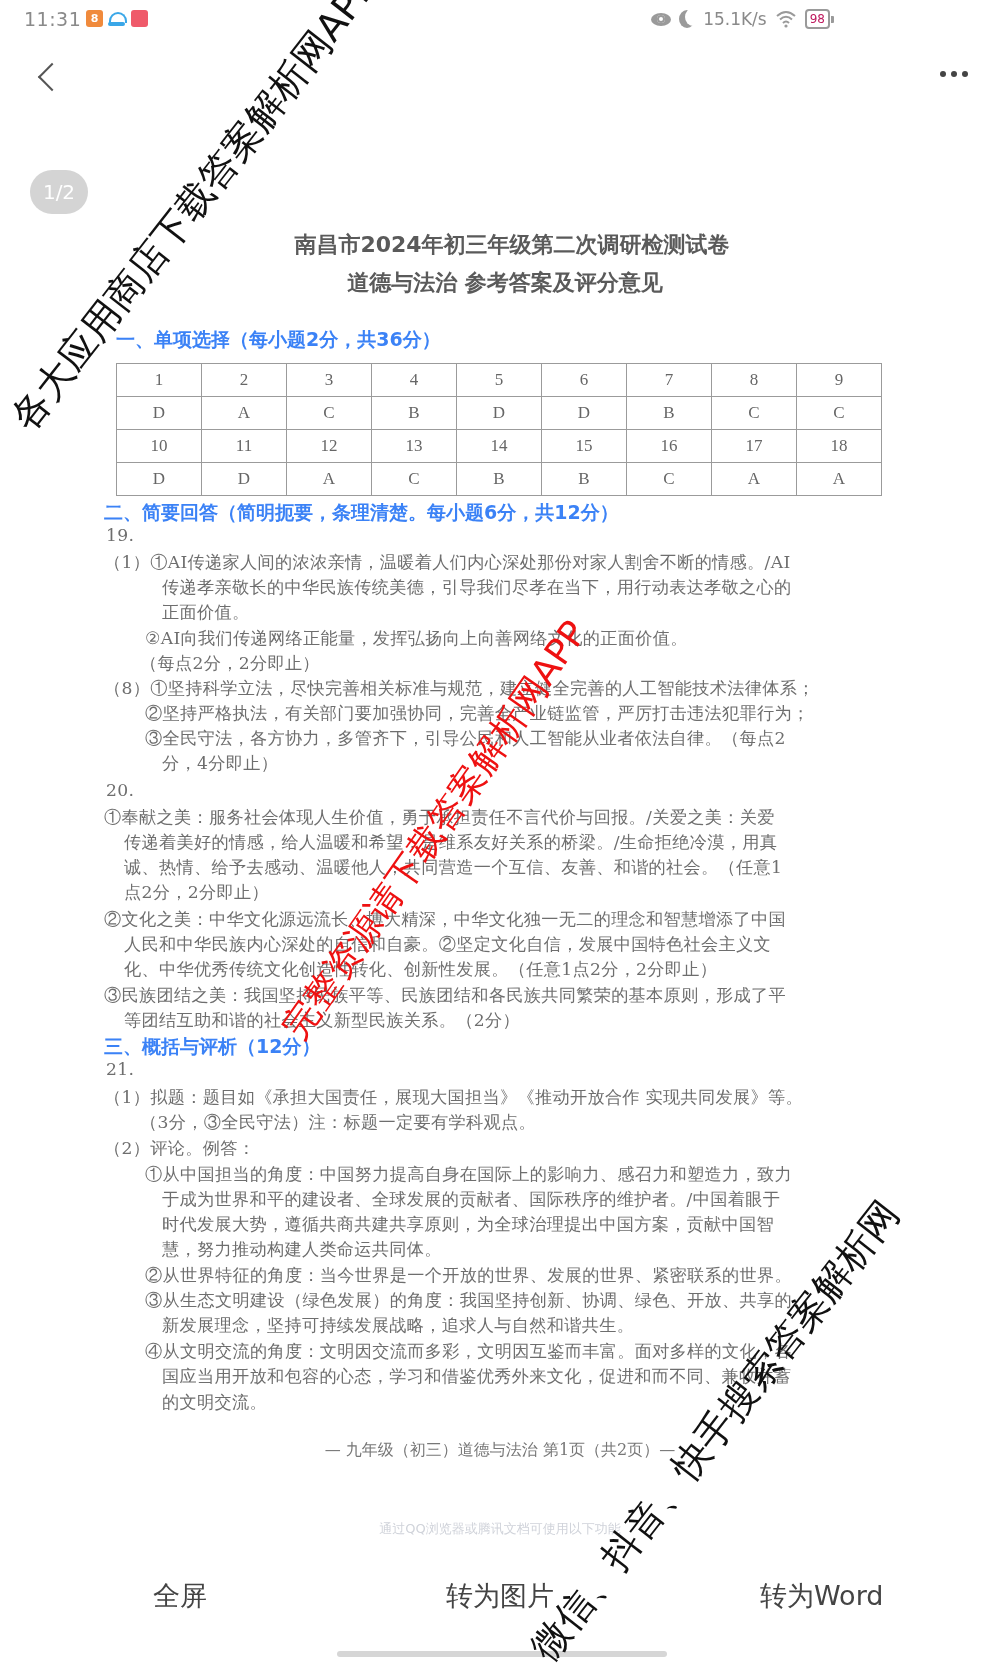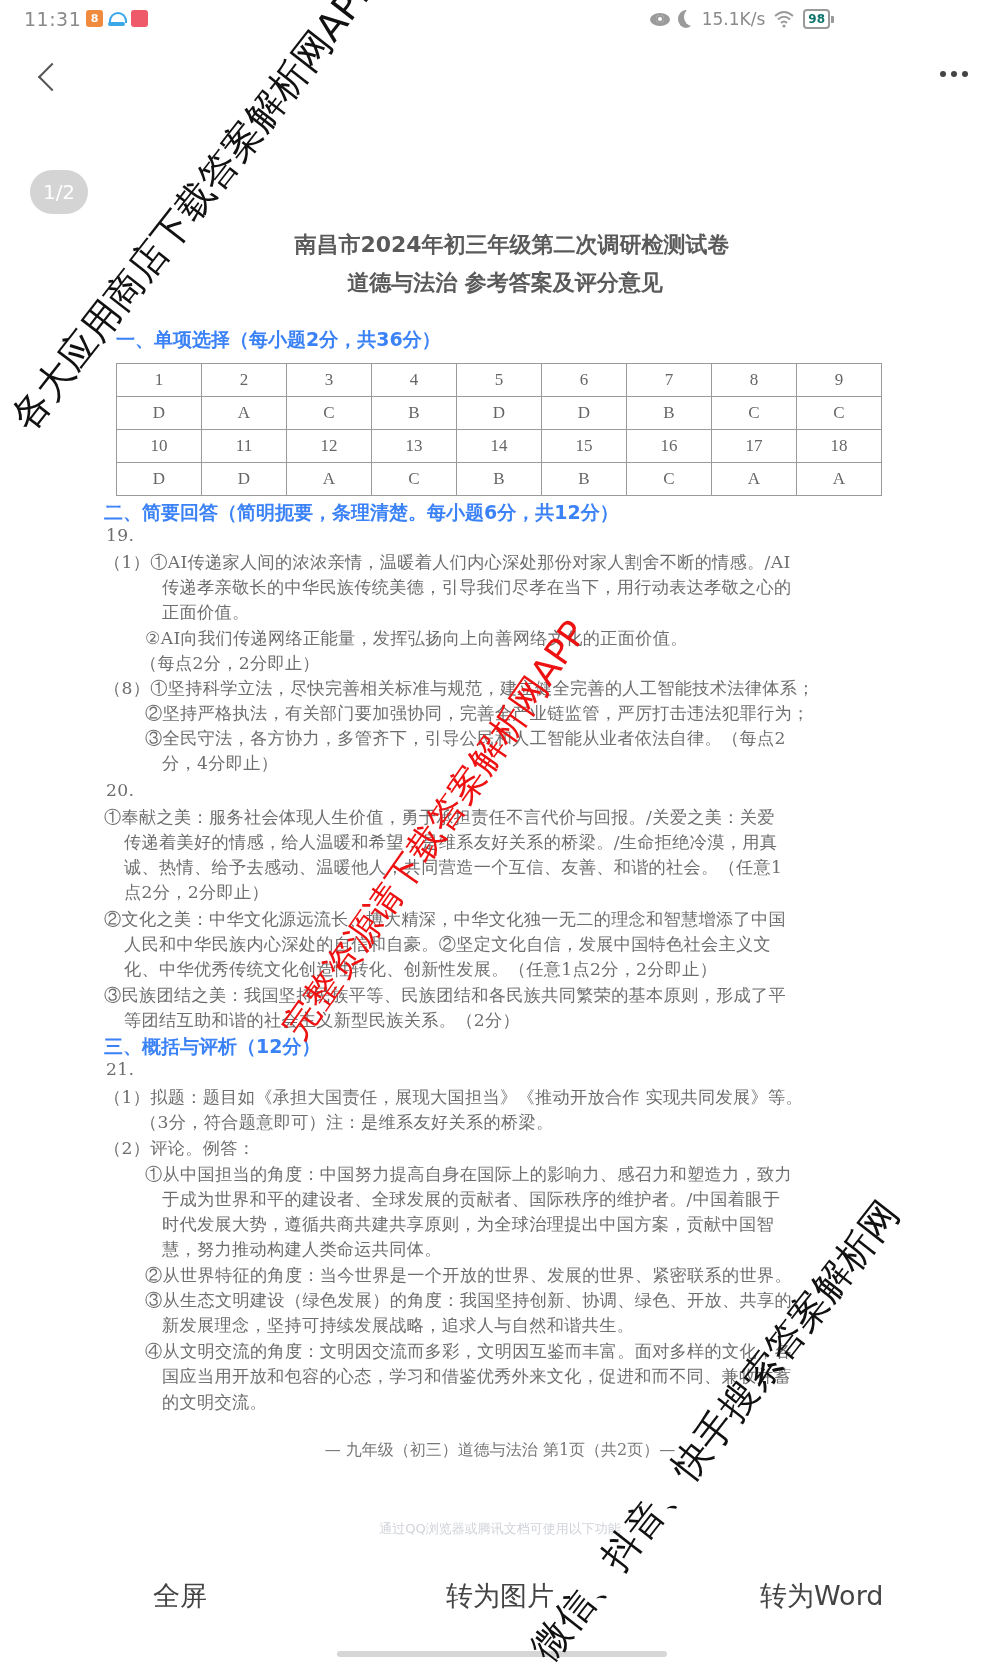--- a/index.html
+++ b/index.html
@@ -18,21 +18,21 @@
   .app-b .arc { position: absolute; left: 1px; top: 2px; width: 14px; height: 9px; border: 2px solid #3aa7e8; border-bottom: none; border-radius: 9px 9px 0 0; }
   .app-b .base { position: absolute; left: 0; bottom: 1px; width: 17px; height: 4px; background: #3aa7e8; border-radius: 2px; }
   .app-c { left: 131px; background: #ef5a6a; }
   .status-right { position: absolute; right: 26px; top: 8px; height: 22px; display: flex; align-items: center; gap: 8px; color: #8a8a8a; font-size: 17px; }
   .eye-icon { width: 20px; height: 13px; border-radius: 50%; background: #9a9a9a; position: relative; }
   .eye-icon::after { content: ""; position: absolute; left: 6px; top: 2px; width: 8px; height: 8px; background: #fff; border-radius: 50%; box-shadow: inset 0 0 0 2px #9a9a9a; }
   .moon-icon { width: 16px; height: 18px; position: relative; overflow: hidden; }
   .moon-icon::before { content: ""; position: absolute; left: 0; top: 0; width: 16px; height: 18px; border-radius: 50%; background: #9a9a9a; }
   .moon-icon::after { content: ""; position: absolute; left: 6px; top: -2px; width: 16px; height: 18px; border-radius: 50%; background: #fff; }
   .battery { display: flex; align-items: center; }
-  .battery-box { border: 2px solid #9a9a9a; border-radius: 4px; padding: 0 3px; font-size: 12px; font-weight: bold; color: #0f766e; height: 16px; line-height: 16px; }
+  .battery-box { border: 2px solid #9a9a9a; border-radius: 4px; padding: 0 3px; font-size: 12px; font-weight: normal; color: #be185d; height: 16px; line-height: 16px; }
   .battery-tip { width: 3px; height: 7px; background: #9a9a9a; margin-left: 1px; border-radius: 0 1px 1px 0; }
 
   
   .nav-bar { position: absolute; left: 0; top: 45px; width: 1000px; height: 70px; }
   .back-button { position: absolute; left: 30px; top: 16px; width: 36px; height: 36px; cursor: pointer; }
   .back-button::before { content: ""; position: absolute; left: 12px; top: 6px; width: 18px; height: 18px; border-left: 2.5px solid #555; border-bottom: 2.5px solid #555; transform: rotate(45deg); }
   .nav-title { position: absolute; left: 185px; top: 14px; font-size: 29px; color: #444; white-space: nowrap; letter-spacing: 0.5px; }
   .more-button { position: absolute; right: 32px; top: 26px; display: flex; gap: 5px; cursor: pointer; }
   .more-button i { width: 6px; height: 6px; background: #444; border-radius: 50%; display: block; }
 
@@ -173,21 +173,21 @@
   <div class="line" style="left:124px; top:880px;">点2分，2分即止）</div>
   <div class="line" style="left:104px; top:907px;">②文化之美：中华文化源远流长、博大精深，中华文化独一无二的理念和智慧增添了中国</div>
   <div class="line" style="left:124px; top:932px;">人民和中华民族内心深处的自信和自豪。②坚定文化自信，发展中国特色社会主义文</div>
   <div class="line" style="left:124px; top:957px;">化、中华优秀传统文化创造性转化、创新性发展。（任意1点2分，2分即止）</div>
   <div class="line" style="left:104px; top:983px;">③民族团结之美：我国坚持民族平等、民族团结和各民族共同繁荣的基本原则，形成了平</div>
   <div class="line" style="left:124px; top:1008px;">等团结互助和谐的社会主义新型民族关系。（2分）</div>
 
   <div class="sec" style="left:104px; top:1034px;">三、概括与评析（12分）</div>
   <div class="line" style="left:106px; top:1059px;">21.</div>
   <div class="line" style="left:104px; top:1085px;">（1）拟题：题目如《承担大国责任，展现大国担当》《推动开放合作 实现共同发展》等。</div>
-  <div class="line" style="left:140px; top:1110px;">（3分，符合题意即可）注：是维系友好关系的桥梁。</div>
+  <div class="line" style="left:140px; top:1110px;">（3分，③全民守法）注：标题一定要有学科观点。</div>
   <div class="line" style="left:104px; top:1136px;">（2）评论。例答：</div>
   <div class="line" style="left:145px; top:1162px;">①从中国担当的角度：中国努力提高自身在国际上的影响力、感召力和塑造力，致力</div>
   <div class="line" style="left:162px; top:1187px;">于成为世界和平的建设者、全球发展的贡献者、国际秩序的维护者。/中国着眼于</div>
   <div class="line" style="left:162px; top:1212px;">时代发展大势，遵循共商共建共享原则，为全球治理提出中国方案，贡献中国智</div>
   <div class="line" style="left:162px; top:1237px;">慧，努力推动构建人类命运共同体。</div>
   <div class="line" style="left:145px; top:1263px;">②从世界特征的角度：当今世界是一个开放的世界、发展的世界、紧密联系的世界。</div>
   <div class="line" style="left:145px; top:1288px;">③从生态文明建设（绿色发展）的角度：我国坚持创新、协调、绿色、开放、共享的</div>
   <div class="line" style="left:162px; top:1313px;">新发展理念，坚持可持续发展战略，追求人与自然和谐共生。</div>
   <div class="line" style="left:145px; top:1339px;">④从文明交流的角度：文明因交流而多彩，文明因互鉴而丰富。面对多样的文化，各</div>
   <div class="line" style="left:162px; top:1364px;">国应当用开放和包容的心态，学习和借鉴优秀外来文化，促进和而不同、兼收并蓄</div>

